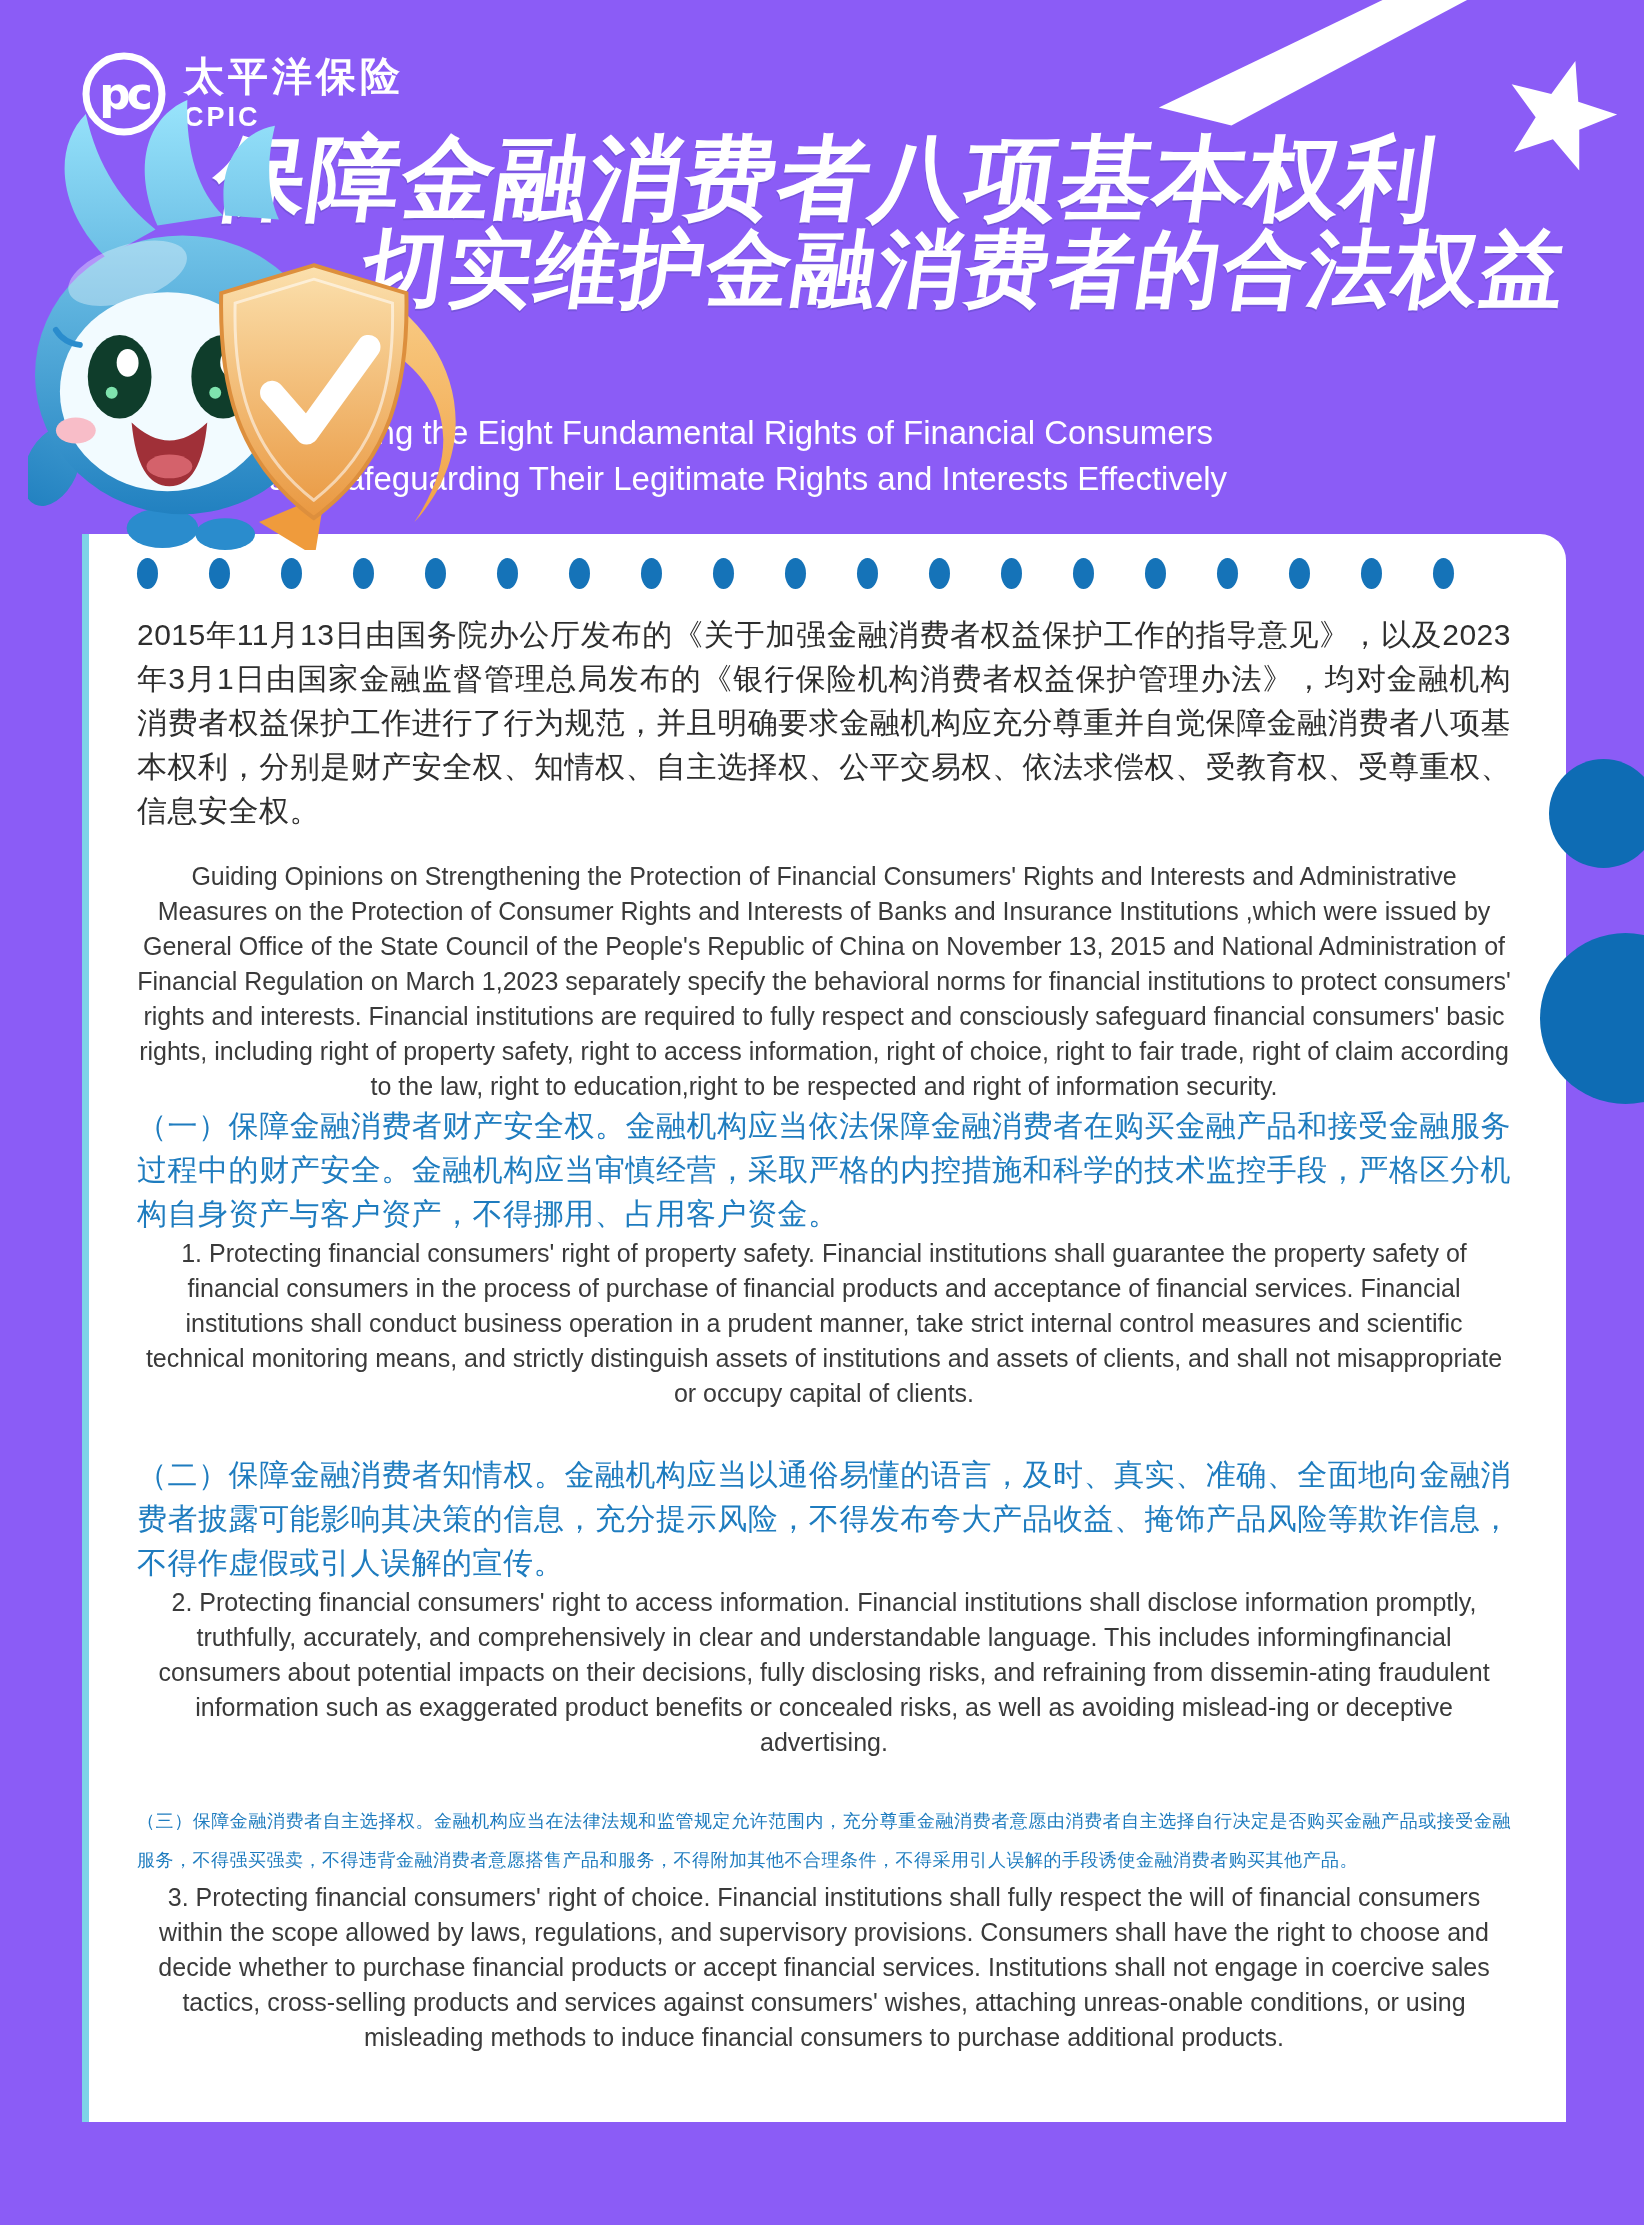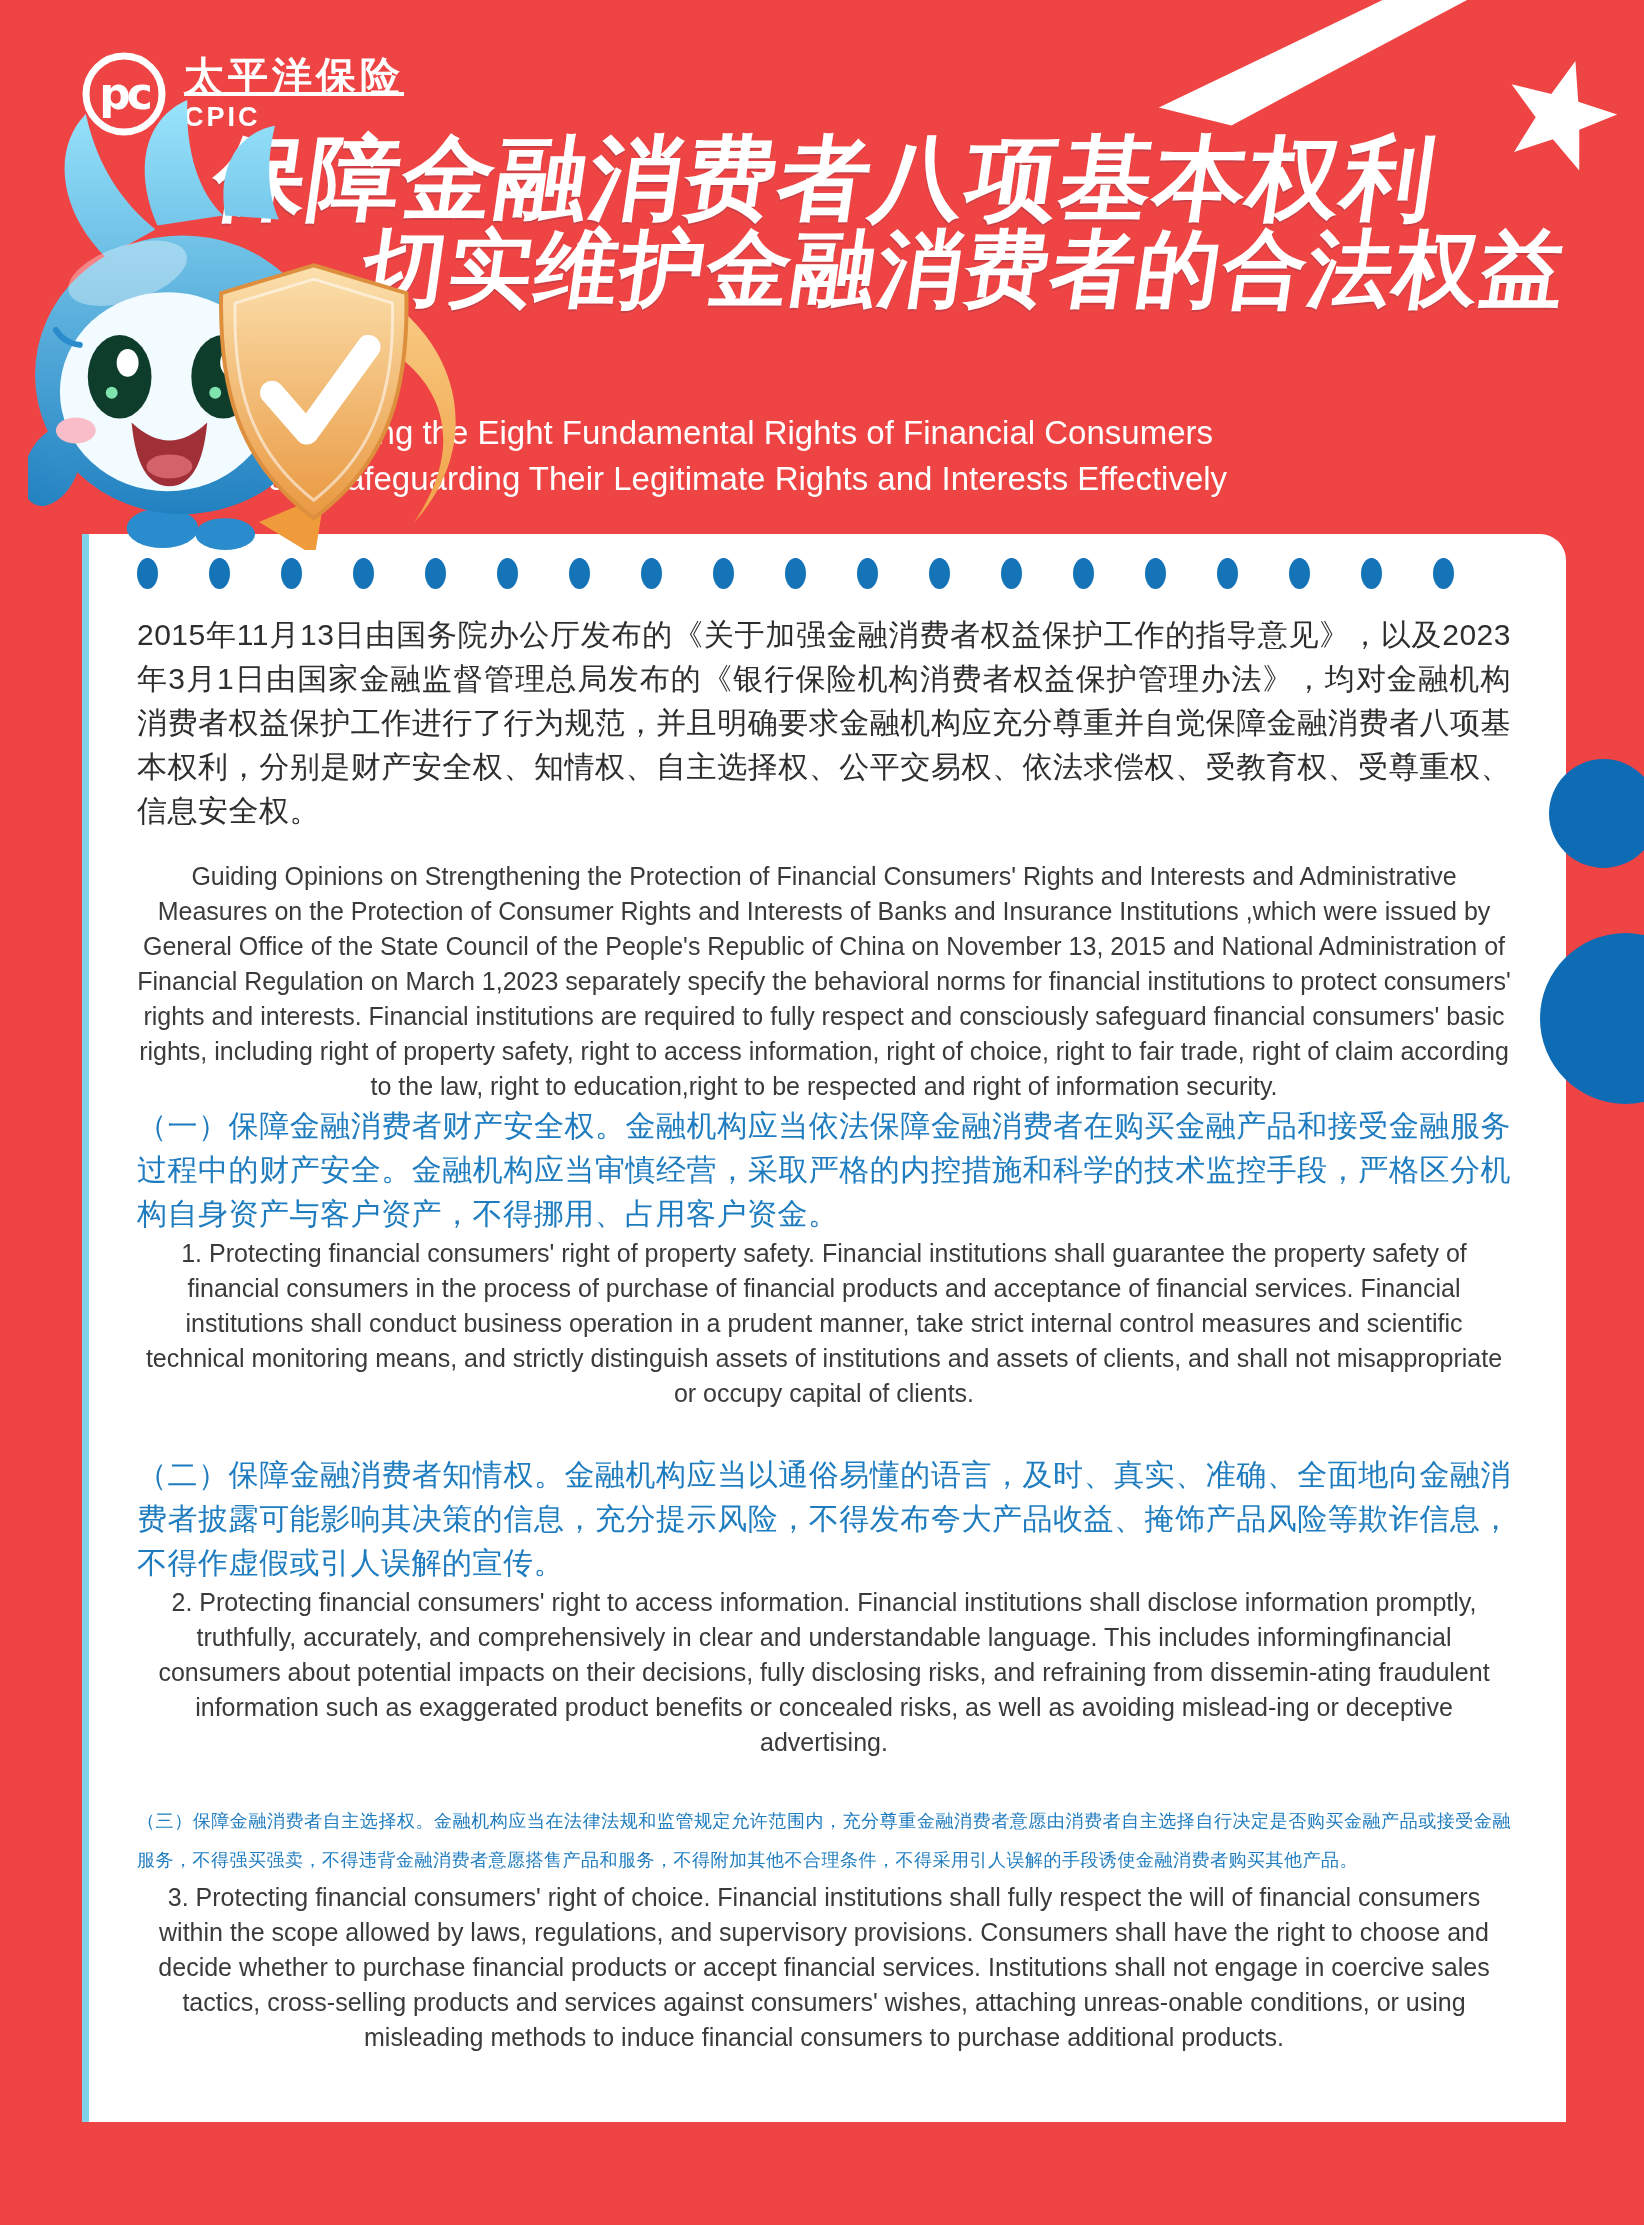--- a/index.html
+++ b/index.html
@@ -1,25 +1,25 @@
 <!DOCTYPE html>
 <html><head>
 <meta charset="utf-8">
 <style>
   html,body{margin:0;padding:0;}
   body{font-family:"Liberation Sans",sans-serif;}
   #canvas{
     position:relative;width:1645px;height:2226px;overflow:hidden;
-    background:#ef4444;
+    background:#8b5cf6;
   }
   
   .brand{position:absolute;left:78px;top:48px;display:flex;align-items:flex-start;}
   .brand .mark{width:92px;height:92px;}
   .brand .names{margin-left:14px;color:#fff;}
-  .brand .name-cn{font-size:40px;font-weight:bold;letter-spacing:4px;line-height:1.1;margin-top:6px;text-decoration:underline;}
+  .brand .name-cn{font-size:40px;font-weight:bold;letter-spacing:4px;line-height:1.1;margin-top:6px;}
   .brand .name-en{font-size:27px;font-weight:bold;letter-spacing:3px;margin-top:4px;}
   .sky{position:absolute;left:1134px;top:0;width:510px;height:209px;}
   .title1{
     position:absolute;left:149px;top:117px;width:1353px;text-align:center;
     color:#fff;font-size:92px;font-weight:bold;transform:skewX(-8deg);
     letter-spacing:2px;white-space:nowrap;text-shadow:0 2px 0 rgba(0,40,80,.15);
   }
   .title2{
     position:absolute;left:328px;top:213px;width:1274px;text-align:center;
     color:#fff;font-size:84px;font-weight:bold;transform:skewX(-8deg);

